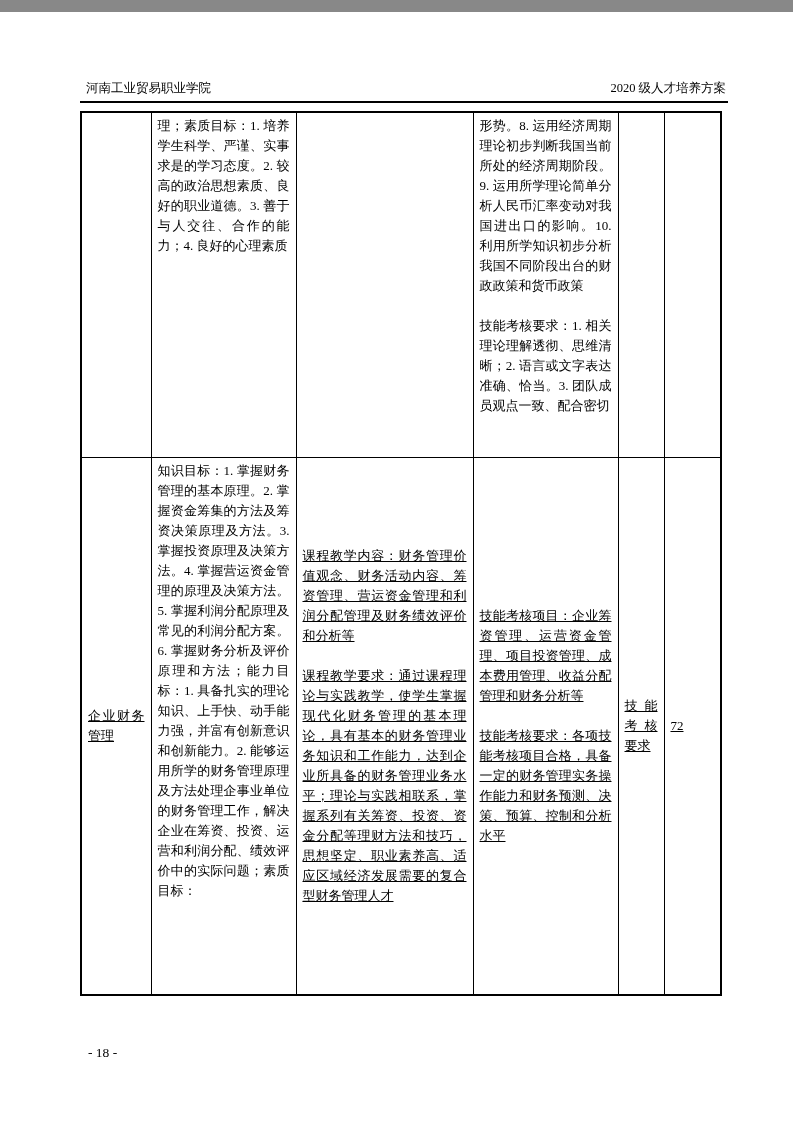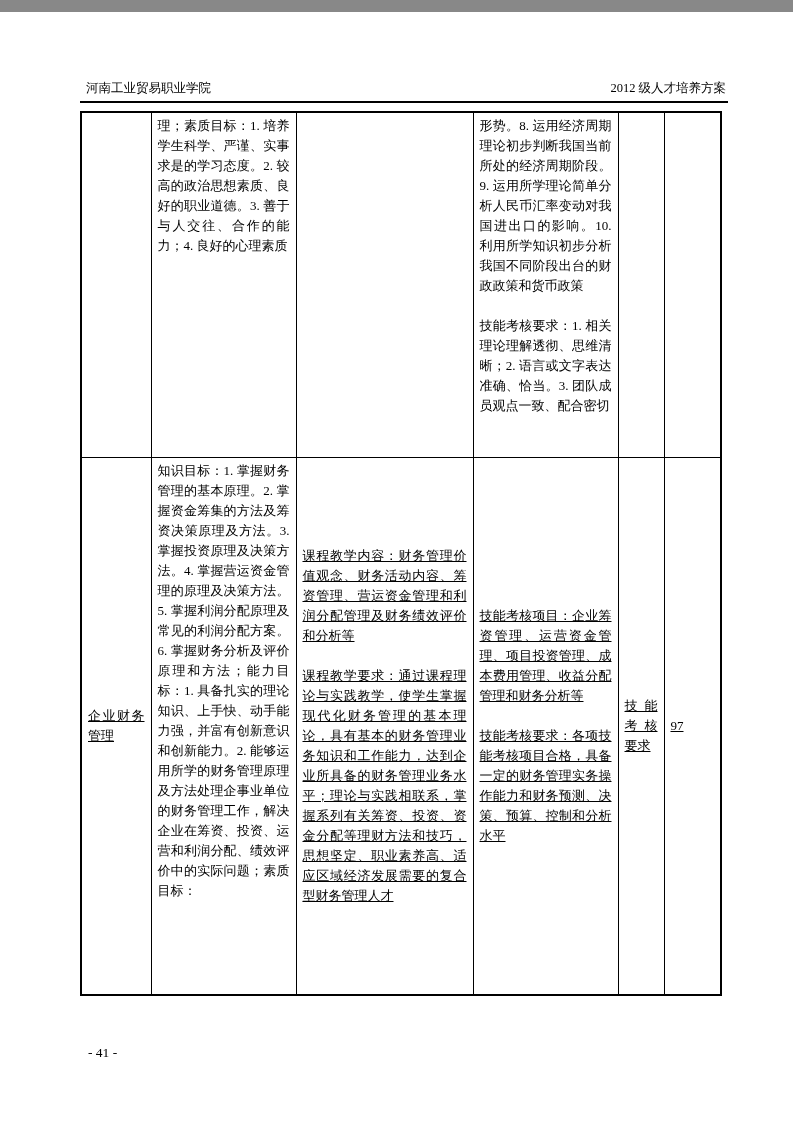--- a/index.html
+++ b/index.html
@@ -69,21 +69,21 @@
     line-height: 18px;
   }
 </style>
 </head>
 <body>
 
 <div class="page">
 
   <div class="page-header">
     <span>河南工业贸易职业学院</span>
-    <span>2012 级人才培养方案</span>
+    <span>2020 级人才培养方案</span>
   </div>
 
   <table class="doc-table">
     <colgroup>
       <col style="width:70px">
       <col style="width:145px">
       <col style="width:177px">
       <col style="width:145px">
       <col style="width:46px">
       <col style="width:57px">
@@ -104,20 +104,20 @@
       <tr class="row-course">
         <td class="v-middle t-left">企业财务管理</td>
         <td class="v-top">知识目标：1. 掌握财务管理的基本原理。2. 掌握资金筹集的方法及筹资决策原理及方法。3. 掌握投资原理及决策方法。4. 掌握营运资金管理的原理及决策方法。5. 掌握利润分配原理及常见的利润分配方案。6. 掌握财务分析及评价原理和方法；能力目标：1. 具备扎实的理论知识、上手快、动手能力强，并富有创新意识和创新能力。2. 能够运用所学的财务管理原理及方法处理企事业单位的财务管理工作，解决企业在筹资、投资、运营和利润分配、绩效评价中的实际问题；素质目标：</td>
         <td class="v-middle">课程教学内容：财务管理价值观念、财务活动内容、筹资管理、营运资金管理和利润分配管理及财务绩效评价和分析等
 
 课程教学要求：通过课程理论与实践教学，使学生掌握现代化财务管理的基本理论，具有基本的财务管理业务知识和工作能力，达到企业所具备的财务管理业务水平；理论与实践相联系，掌握系列有关筹资、投资、资金分配等理财方法和技巧，思想坚定、职业素养高、适应区域经济发展需要的复合型财务管理人才</td>
         <td class="v-middle">技能考核项目：企业筹资管理、运营资金管理、项目投资管理、成本费用管理、收益分配管理和财务分析等
 
 技能考核要求：各项技能考核项目合格，具备一定的财务管理实务操作能力和财务预测、决策、预算、控制和分析水平</td>
         <td class="v-middle t-left">技能考核要求</td>
-        <td class="v-middle t-center">97</td>
+        <td class="v-middle t-center">72</td>
       </tr>
     </tbody>
   </table>
 
-  <div class="page-footer">- 41 -</div>
+  <div class="page-footer">- 18 -</div>
 
 </div>
 
 </body></html>

